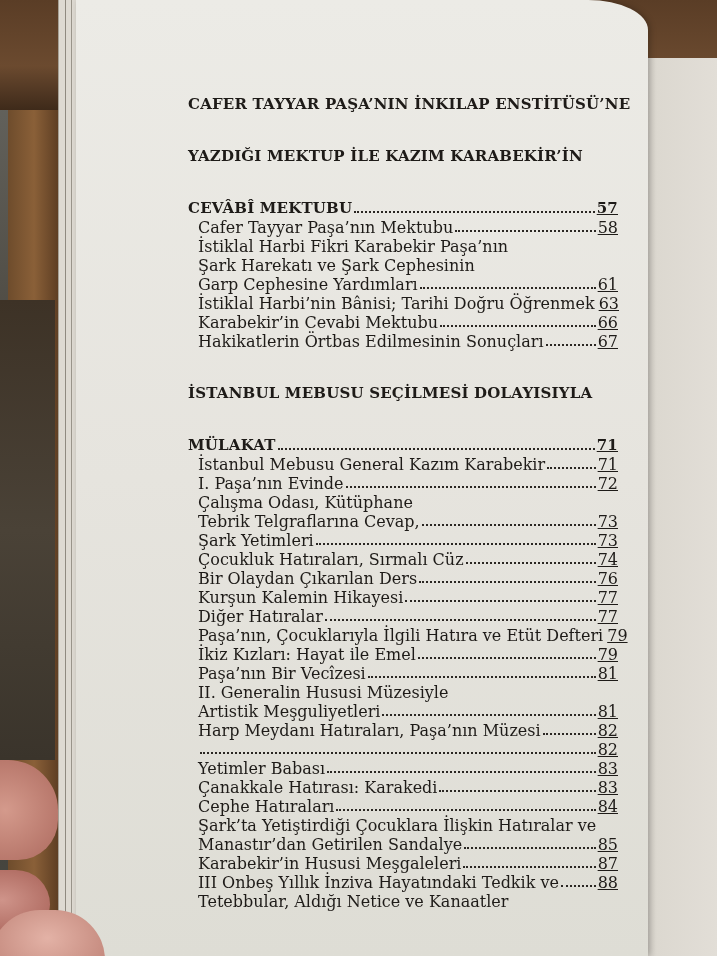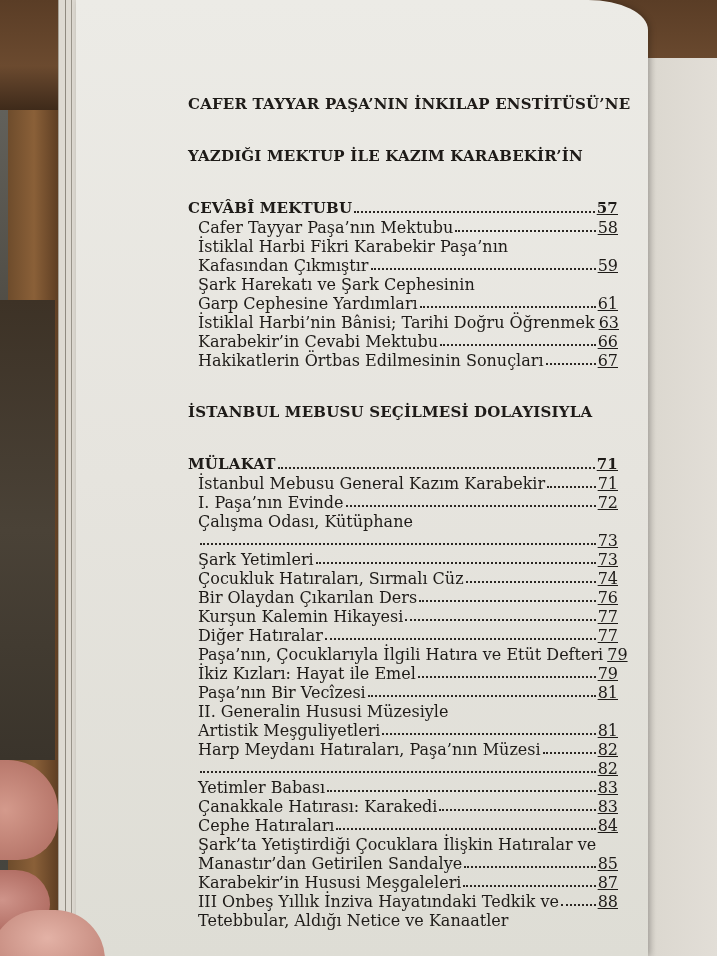--- a/index.html
+++ b/index.html
@@ -112,25 +112,20 @@
     </div>
     <div class="line sub">
       <span class="t">Cafer Tayyar Paşa’nın Mektubu</span>
       <span class="dots"></span>
       <span class="pg">58</span>
     </div>
     <div class="line sub">
       <span class="t">İstiklal Harbi Fikri Karabekir Paşa’nın</span>
     </div>
     <div class="line sub">
-      <span class="t">Kafasından Çıkmıştır</span>
-      <span class="dots"></span>
-      <span class="pg">59</span>
-    </div>
-    <div class="line sub">
       <span class="t">Şark Harekatı ve Şark Cephesinin</span>
     </div>
     <div class="line sub">
       <span class="t">Garp Cephesine Yardımları</span>
       <span class="dots"></span>
       <span class="pg">61</span>
     </div>
     <div class="line sub">
       <span class="t">İstiklal Harbi’nin Bânisi; Tarihi Doğru Öğrenmek</span>
       <span class="dots"></span>
@@ -161,20 +156,21 @@
     </div>
     <div class="line sub">
       <span class="t">I. Paşa’nın Evinde</span>
       <span class="dots"></span>
       <span class="pg">72</span>
     </div>
     <div class="line sub">
       <span class="t">Çalışma Odası, Kütüphane</span>
     </div>
     <div class="line sub">
+      <span class="t">Tebrik Telgraflarına Cevap,</span>
       <span class="dots"></span>
       <span class="pg">73</span>
     </div>
     <div class="line sub">
       <span class="t">Şark Yetimleri</span>
       <span class="dots"></span>
       <span class="pg">73</span>
     </div>
     <div class="line sub">
       <span class="t">Çocukluk Hatıraları, Sırmalı Cüz</span>

